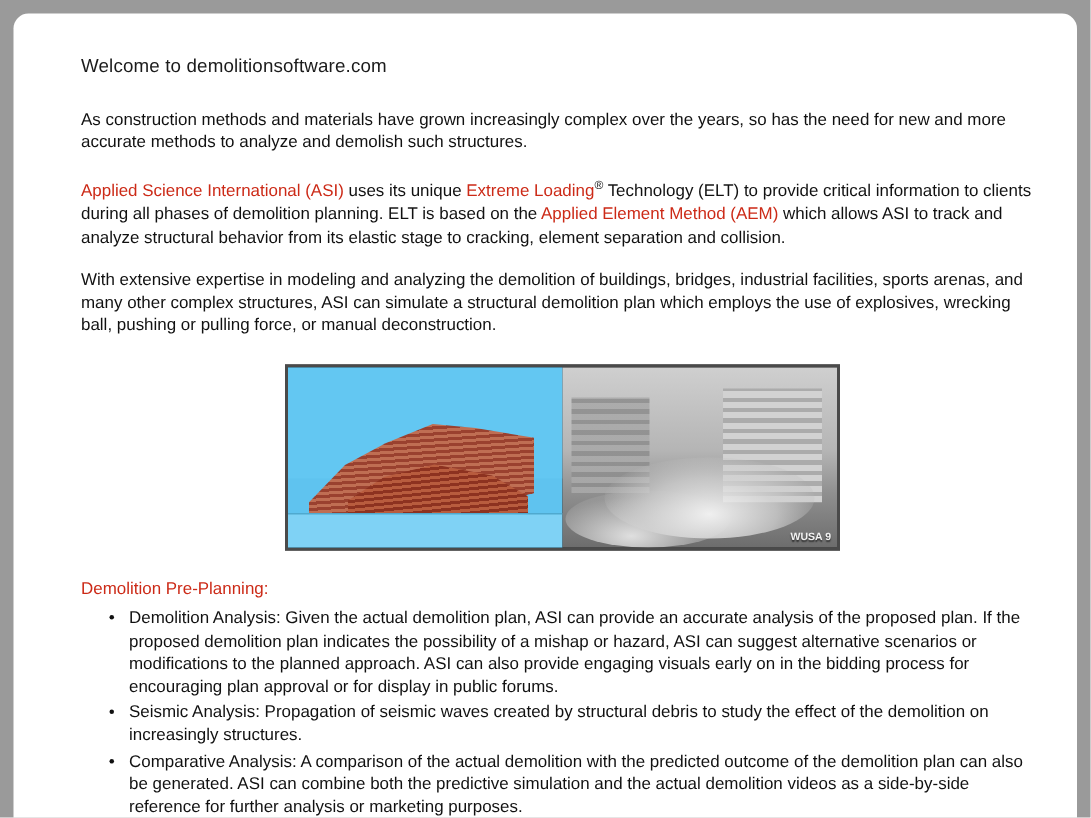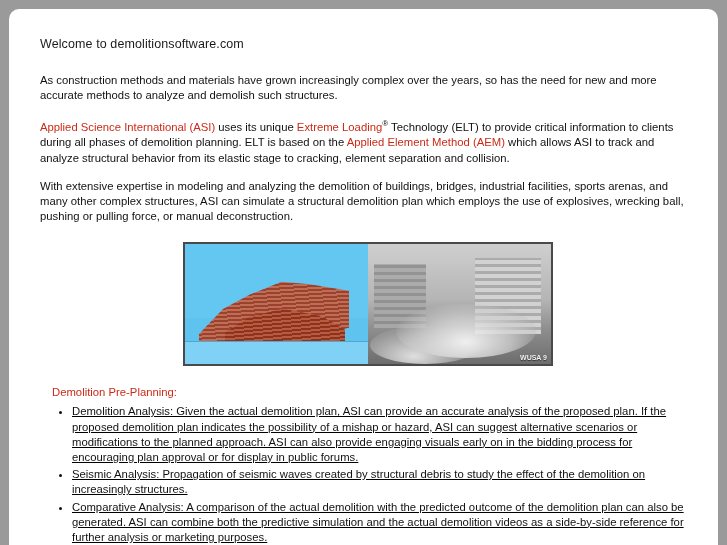--- a/index.html
+++ b/index.html
@@ -16,20 +16,21 @@
   .page {
     position: absolute;
     left: 9px;
     top: 9px;
     width: 709px;
     height: 536px;
     background: #ffffff;
     border-radius: 10px 10px 0 0;
     box-sizing: border-box;
     overflow: hidden;
+    padding-left: 14px;
   }
   .content {
     padding: 28px 22px 0 31px;
   }
   .welcome {
     font-size: 12.5px;
     color: #1b1b1b;
     margin: 0 0 22px 0;
     letter-spacing: 0.1px;
   }
@@ -149,26 +150,25 @@
     font-size: 7px;
     font-weight: bold;
     line-height: 7px;
     text-align: right;
     font-family: "Liberation Sans", sans-serif;
     text-shadow: 0 1px 1px rgba(0,0,0,0.6);
   }
   .section-head {
     font-size: 11.3px;
     color: #cc2a17;
-    margin: 20px 0 6px 12px;
+    margin: 20px 0 6px 0;
   }
   ul.bullets {
     margin: 0 0 0 0;
     padding-left: 32px;
-    text-decoration: underline;
   }
   ul.bullets li {
     font-size: 11.3px;
     line-height: 15.2px;
     color: #111111;
     margin-bottom: 2px;
     max-width: 645px;
   }
 </style>
 </head>

